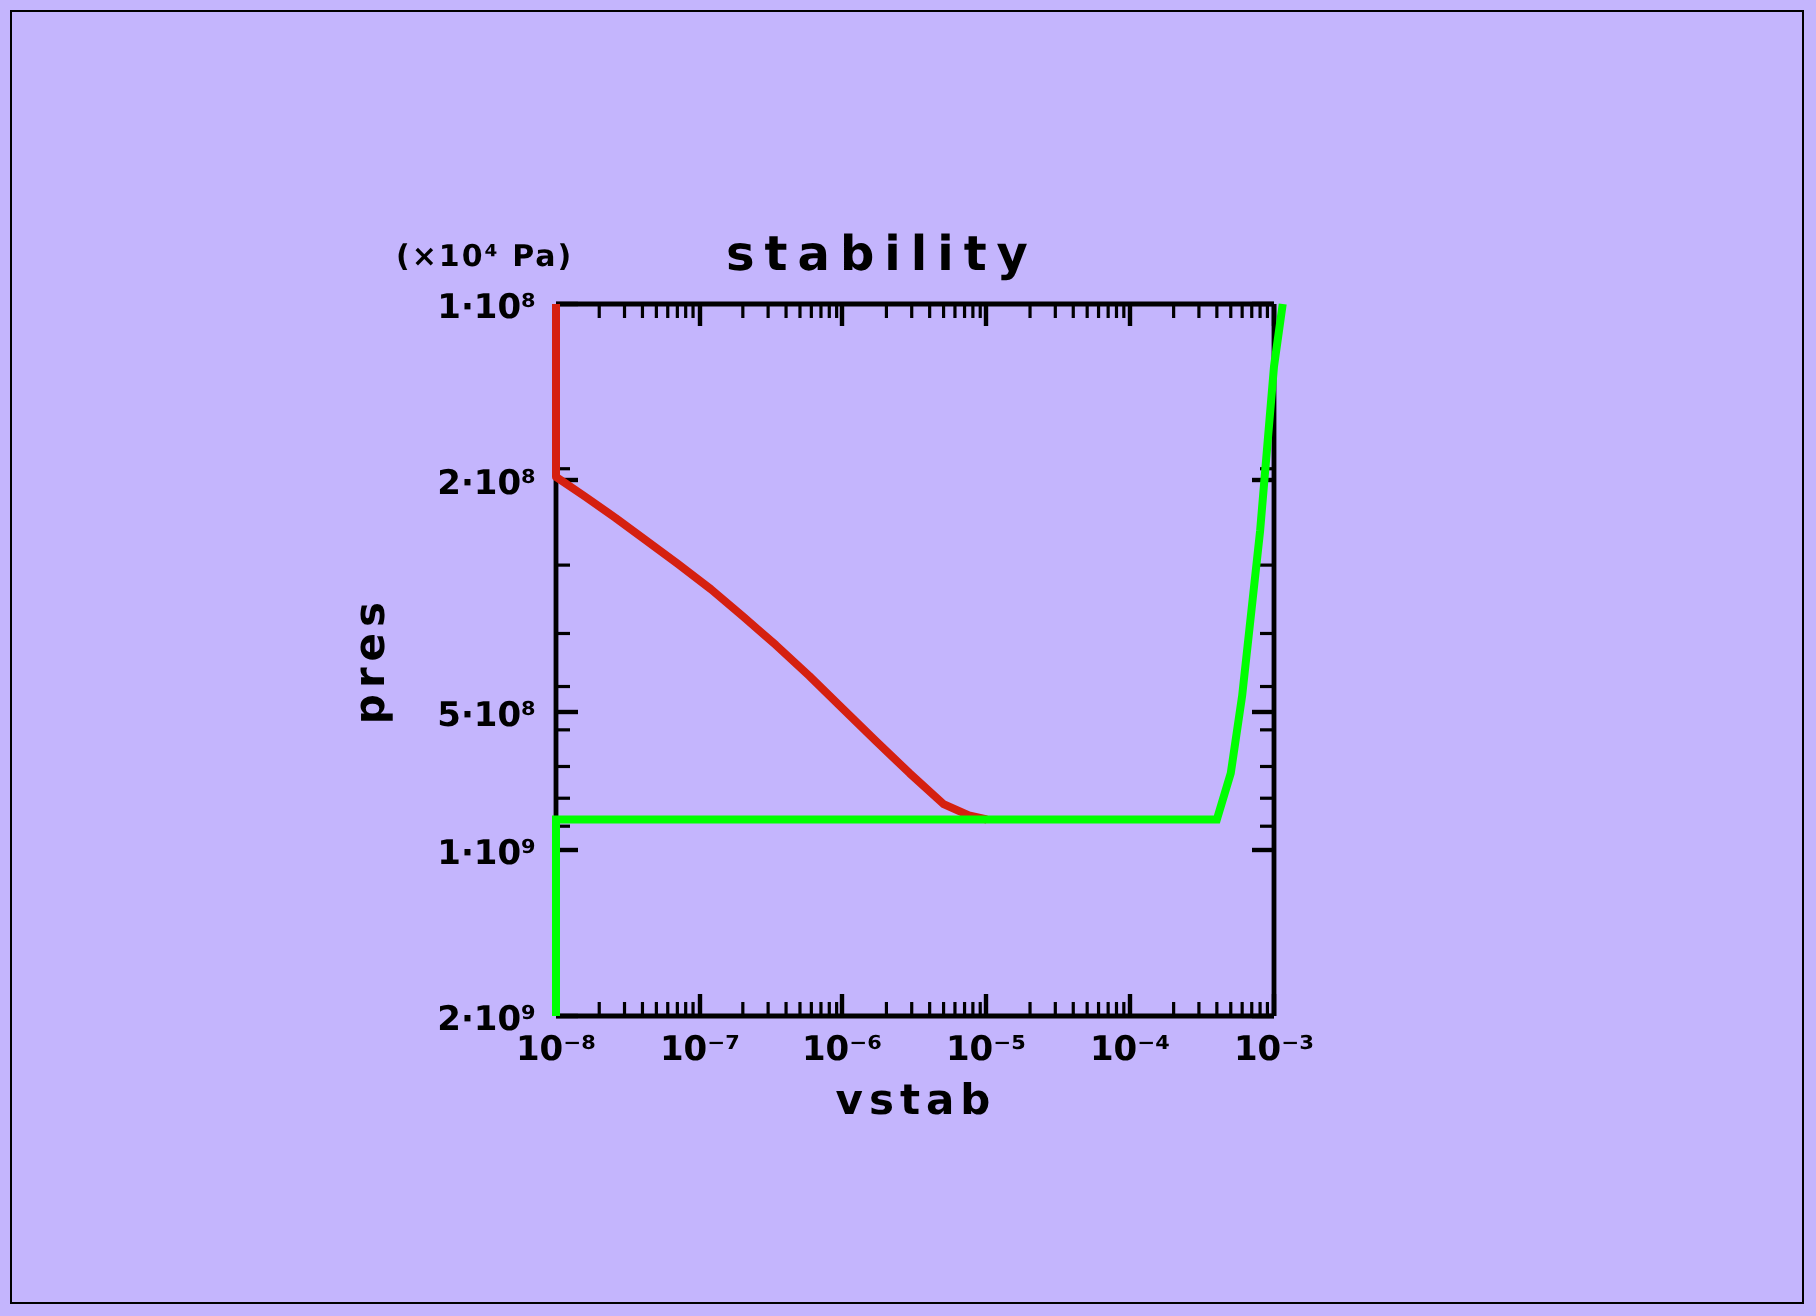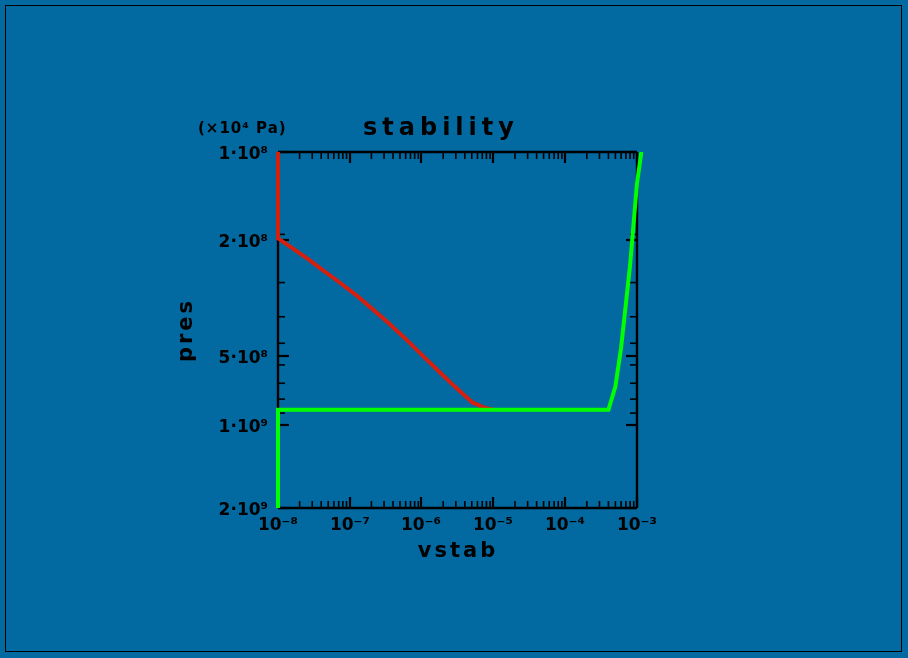--- a/index.html
+++ b/index.html
@@ -10,21 +10,21 @@
   body {
     width: 908px;
     height: 658px;
     font-family: "DejaVu Sans", sans-serif;
     overflow: hidden;
   }
   #page {
     position: relative;
     width: 908px;
     height: 658px;
-    background: #0369a1;
+    background: #c4b5fd;
     box-sizing: border-box;
   }
   
   #outer-border {
     position: absolute;
     left: 5px;
     top: 5px;
     width: 897px;
     height: 647px;
     border: 1px solid #000000;

